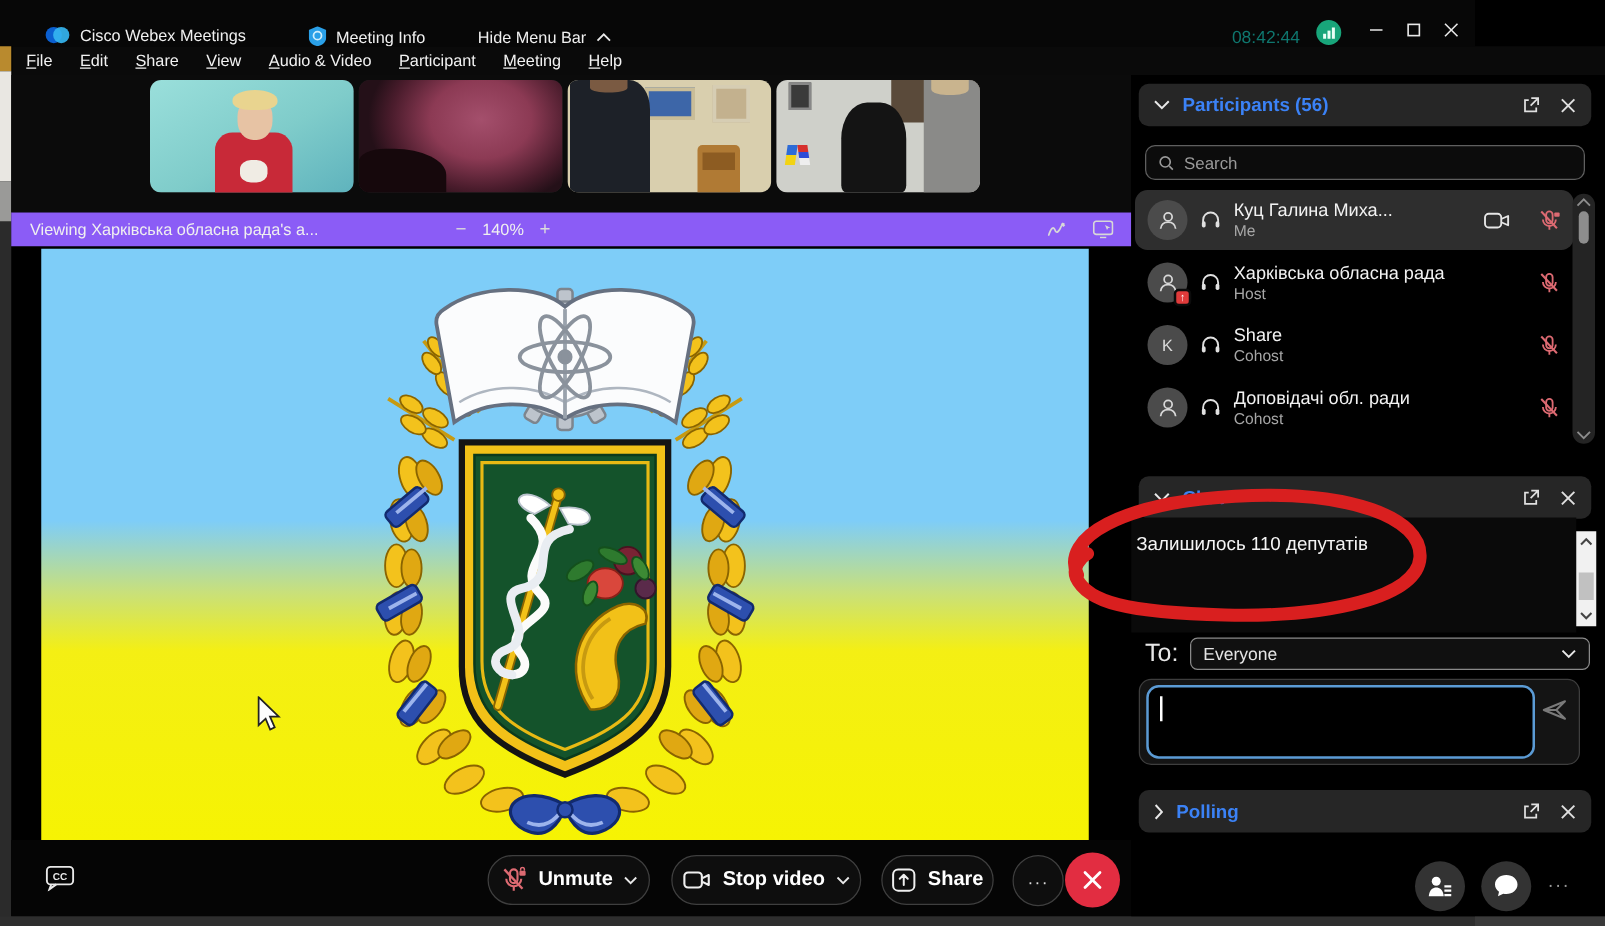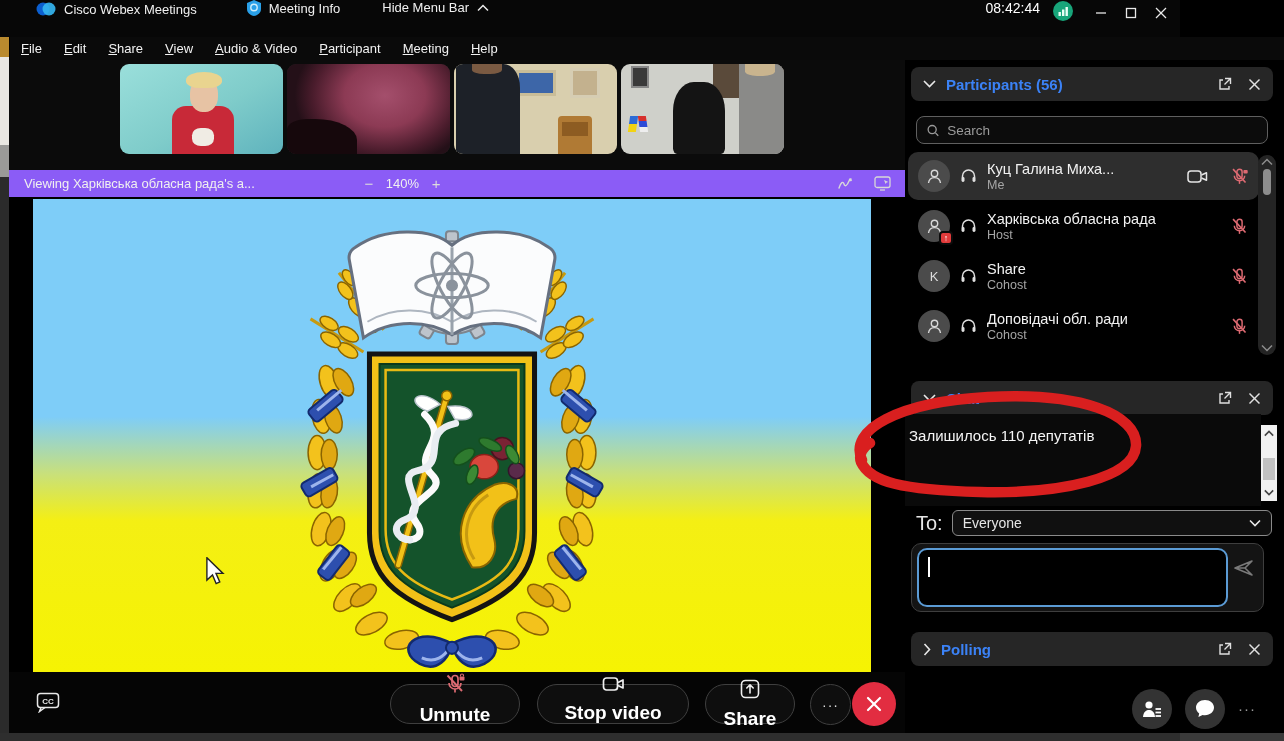--- a/index.html
+++ b/index.html
@@ -5,21 +5,21 @@
   * { margin:0; padding:0; box-sizing:border-box; }
   html,body { background:#000; }
   .screen {
     position:relative; width:1284px; height:741px; overflow:hidden;
     background:#000; font-family:"Liberation Sans", sans-serif; color:#fff;
     -webkit-font-smoothing:antialiased;
   }
   .abs { position:absolute; }
 
   
-  .titlebar { left:0; top:0; width:1180px; height:37px; background:#070707; display:flex; align-items:flex-start; }
+  .titlebar { left:0; top:0; width:1180px; height:37px; background:#070707; display:flex; align-items:flex-end; }
   .tb-item { display:flex; align-items:center; gap:8px; font-size:13px; color:#f0f0f0; }
   .win-btn { width:30px; height:26px; display:flex; align-items:center; justify-content:center; cursor:default; }
 
   
   .menubar { left:10px; top:37px; width:1274px; height:23px; background:#0a0a0a; display:flex; align-items:center; gap:0; }
   .menu-item { display:inline-block; padding:3px 11px; font-size:13px; color:#f2f2f2; }
   .menu-item::first-letter { text-decoration:underline; }
 
   
   .sliver { left:0; top:60px; width:9px; height:681px; background:#2b2b2b; }
@@ -36,21 +36,21 @@
   .viewing-bar { left:9px; top:170px; width:896px; height:27px; background:#8b5cf6; display:flex; align-items:center; font-size:13px; }
   .zoom-btn { color:#dcdcdc; font-size:15px; width:18px; text-align:center; }
 
   
   .stage { left:33px; top:199px; width:838px; height:473px; overflow:hidden;
     background:linear-gradient(180deg,#7ecdf8 0%, #7ecdf8 46%, #c8e07c 58%, #f4ef14 68%, #f6f303 100%); }
 
   
   .ctrlbar { left:9px; top:672px; width:896px; height:61px; background:#050505; }
   .pill { position:absolute; top:12px; height:40px; border:1px solid #3f3f3f; border-radius:20px; background:#0e0e0e;
-          display:flex; align-items:center; justify-content:center; gap:9px; color:#fff; font-size:19px; font-weight:700;flex-direction:column; }
+          display:flex; align-items:center; justify-content:center; gap:9px; color:#fff; font-size:16px; font-weight:700; }
   .circle-btn { position:absolute; border-radius:50%; display:flex; align-items:center; justify-content:center; }
   .bottom-strip { left:0; top:733px; width:1284px; height:8px; background:#2e2e2e; }
   .bottom-strip2 { left:1180px; top:733px; width:104px; height:8px; background:#3a3a3a; }
 
   
   .sidebar { left:905px; top:60px; width:379px; height:673px; background:#000; }
   .panel-header { position:absolute; left:6px; width:362px; height:34px; background:#262626; border-radius:8px;
                   display:flex; align-items:center; gap:10px; padding:0 12px; }
   .panel-title { font-size:15px; font-weight:700; color:#3b82f6; flex:1; }
   .hdr-icons { display:flex; align-items:center; gap:16px; }
@@ -119,21 +119,21 @@
       </span>
       <span>Meeting Info</span>
     </div>
     <div class="tb-item" style="margin-left:42px;">
       <span>Hide Menu Bar</span>
       <svg width="12" height="8" viewBox="0 0 12 8">
         <polyline points="1,6.5 6,1.5 11,6.5" fill="none" stroke="#e8e8e8" stroke-width="1.5"></polyline>
       </svg>
     </div>
     <div style="flex:1;"></div>
-    <span style="font-size:14px; color:#ffffff;margin-left:32px;">08:42:44</span>
+    <span style="font-size:14px; color:#0f766e;margin-left:32px;">08:42:44</span>
     <span style="margin:0 12px 0 12px;">
       <svg width="22" height="22" viewBox="0 0 22 22">
         <circle cx="11" cy="11" r="10" fill="#18a57a"></circle>
         <rect x="6.5" y="12" width="2.4" height="4" fill="#eafff6"></rect>
         <rect x="10" y="9.5" width="2.4" height="6.5" fill="#eafff6"></rect>
         <rect x="13.5" y="7" width="2.4" height="9" fill="#eafff6"></rect>
       </svg>
     </span>
     <div class="win-btn">
       <svg width="12" height="12" viewBox="0 0 12 12">

